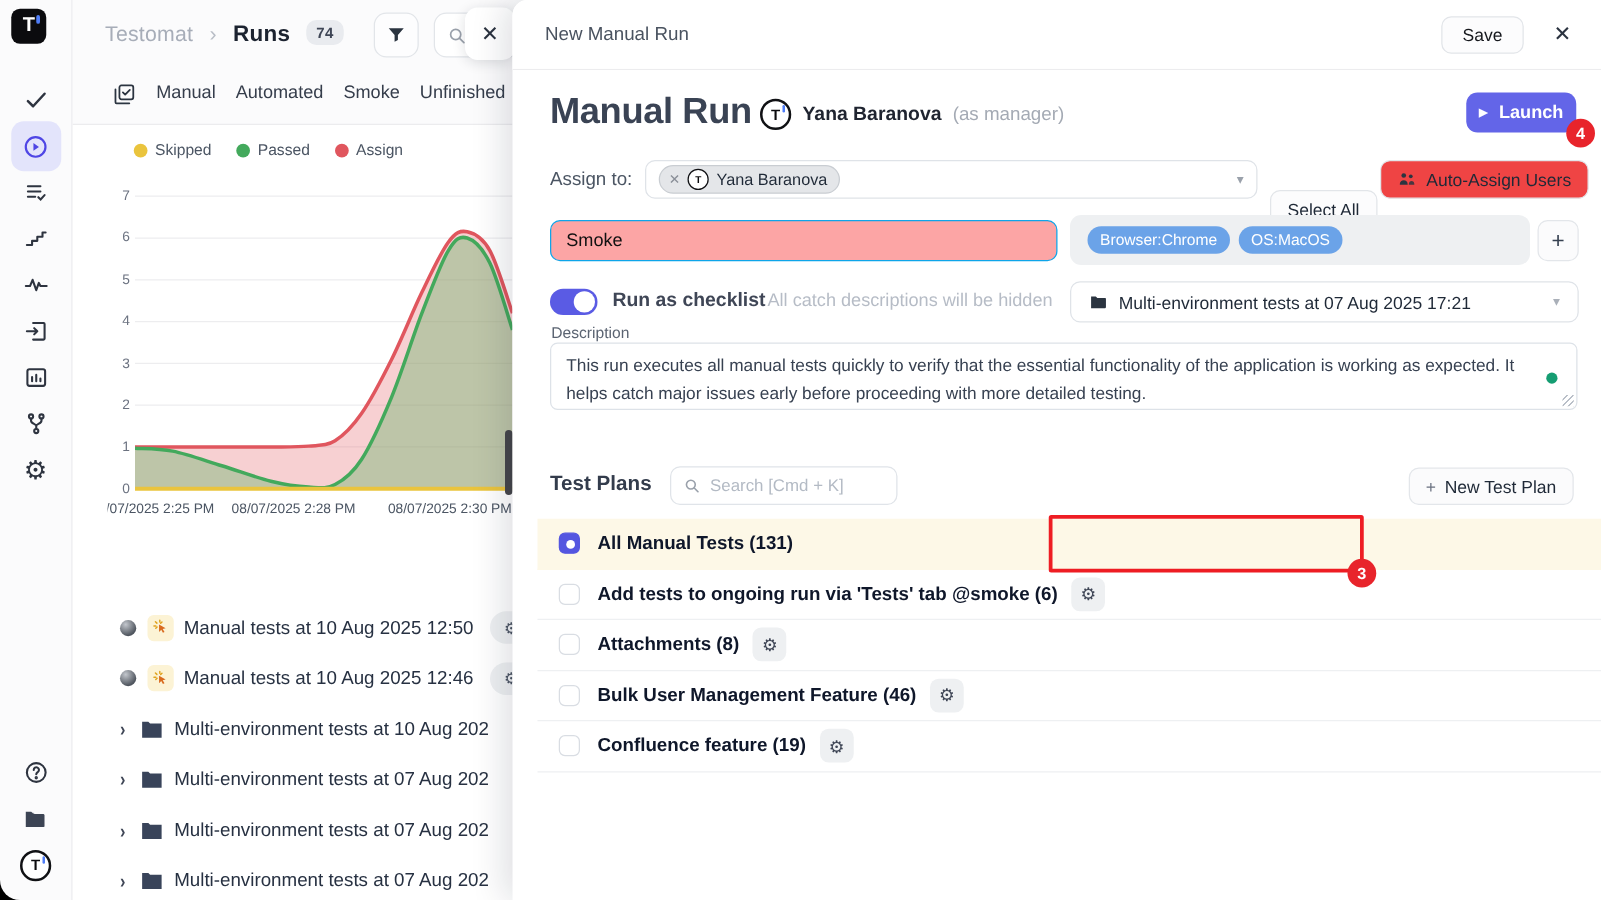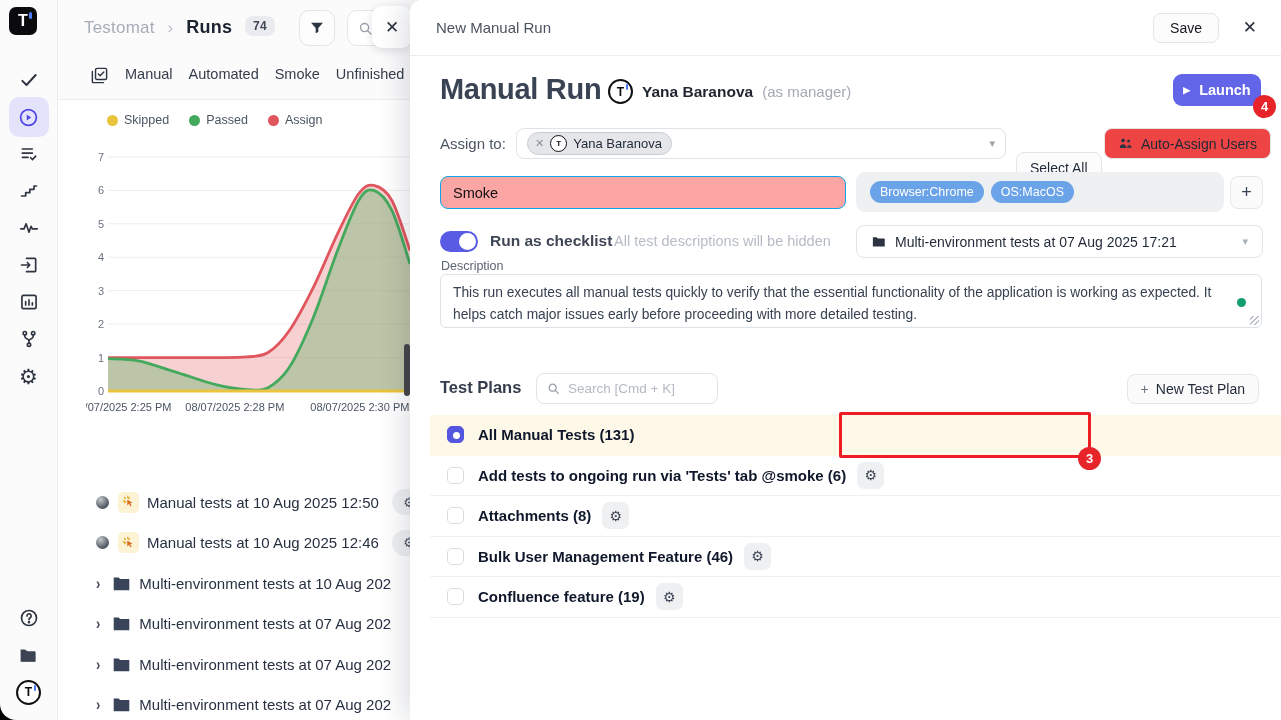--- a/index.html
+++ b/index.html
@@ -397,21 +397,21 @@
     <div class="tagbox">
         <span class="tag">Browser:Chrome</span>
         <span class="tag">OS:MacOS</span>
       </div>
     <div class="add-tag btnish">+</div>
 
     <div class="toggle btnish">
         <div class="knob"></div>
       </div>
     <div class="chk-label">Run as checklist</div>
-    <div class="chk-hint">All test descriptions will be hidden</div>
+    <div class="chk-hint">All catch descriptions will be hidden</div>
     <div class="tpl-select btnish">
       <svg width="15" height="15" viewBox="0 0 24 24" fill="#2b3440">
           <path d="M3 5h6l2 2h10a1 1 0 011 1v11a1 1 0 01-1 1H3z"></path>
         </svg>
       <span>Multi-environment tests at 07 Aug 2025 17:21</span>
       <span class="caret">▾</span>
     </div>
 
     <div class="desc-label">Description</div>
     <textarea class="desc-area" style="">This run executes all manual tests quickly to verify that the essential functionality of the application is working as expected. It helps catch major issues early before proceeding with more detailed testing.</textarea>

